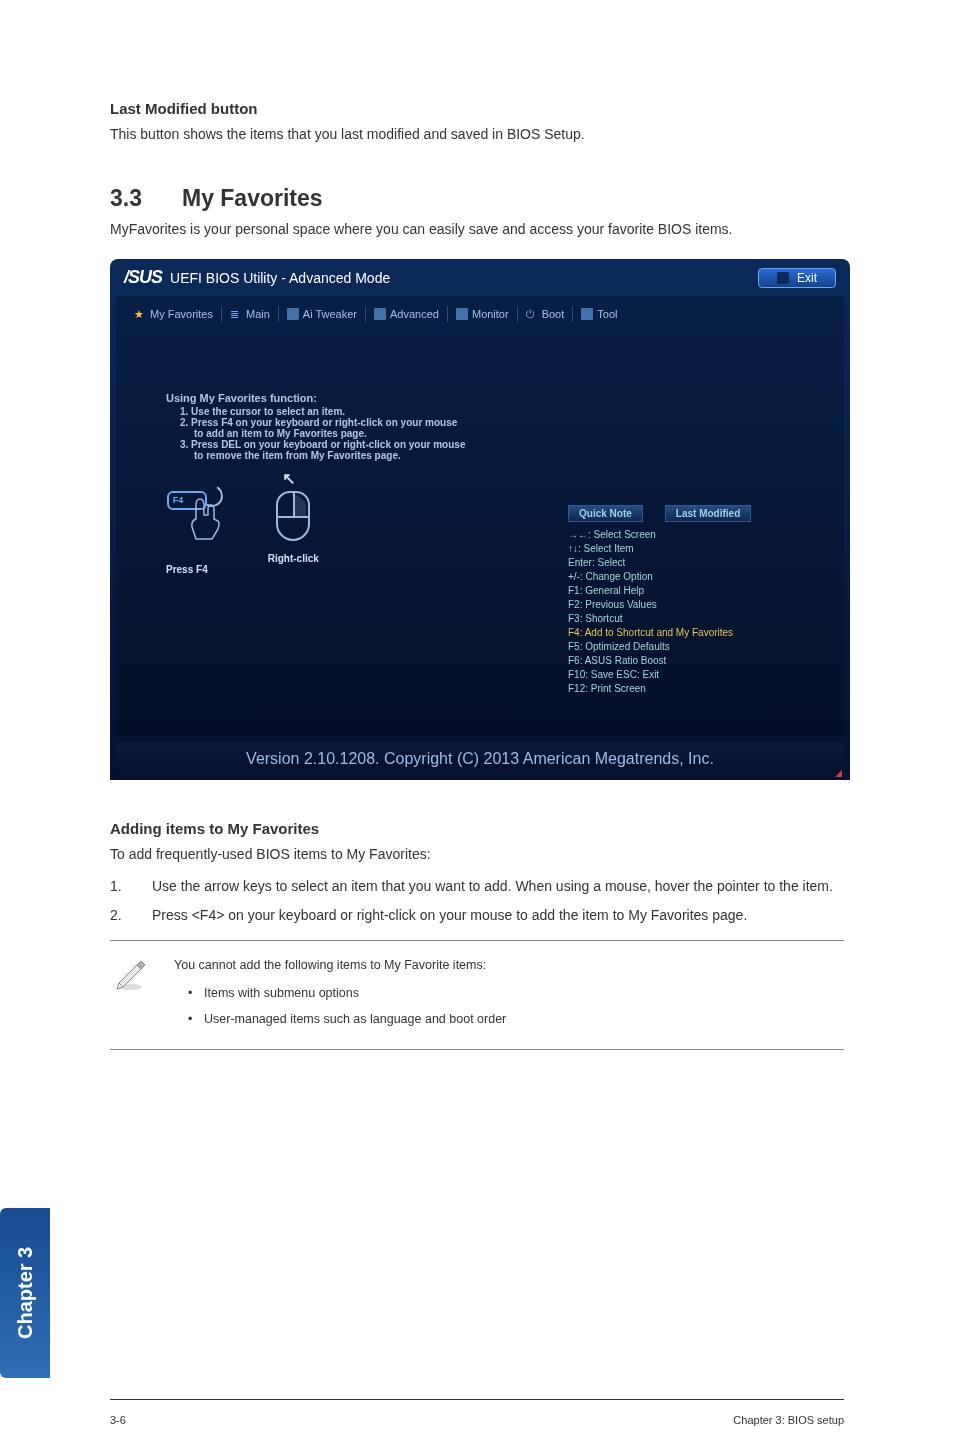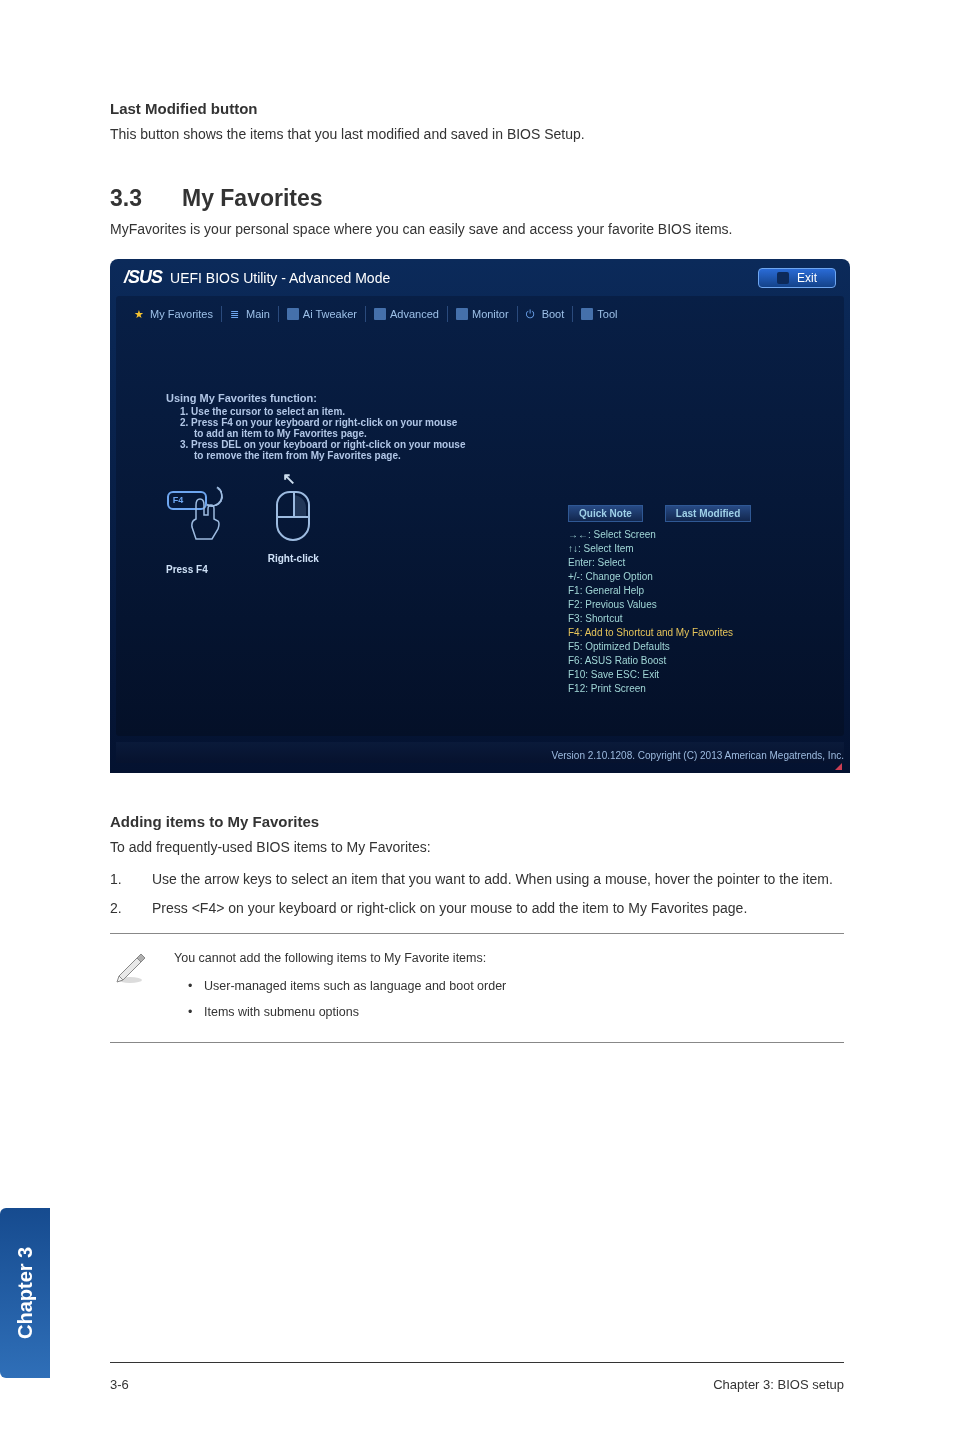--- a/index.html
+++ b/index.html
@@ -58,34 +58,34 @@
     .cursor-arrow { position: absolute; top:-22px; left:6px; color:#cde; font-size:16px; }
     .mouse-rb { position:absolute; top:2px; right:2px; bottom:50%; left:50%; background: rgba(150,180,220,0.2); border-top-right-radius: 16px; }
     .diag-label { font-size: 10px; color: #cfe1f7; }
     .hand-glow { position: relative; }
     .hand-svg { position:absolute; left:24px; top:6px; }
     .quicknote-area { position: absolute; right: 16px; bottom: 40px; width: 260px; font-size: 10px; color: #a0d6d6; }
     .qn-btns { display: flex; gap: 22px; margin-bottom: 6px; }
     .qn-btn { background: linear-gradient(#274a85,#12274e); border: 1px solid #2f5894; color: #9fd0e8; padding: 2px 10px; font-size: 10px; font-weight: bold; }
     .qn-line { line-height: 1.4; }
     .qn-yellow { color: #e6c45a; }
-    .bios-footer { text-align: right; color: #9dbbe0; font-size: 10px; padding: 8px 0 2px 0; background: linear-gradient(#0a1a3a, #06122e); margin: 0 6px; }
+    .bios-footer { text-align: center; color: #9dbbe0; font-size: 16px; padding: 8px 0 2px 0; background: linear-gradient(#0a1a3a, #06122e); margin: 0 6px; }
     .arrcorner { position: absolute; bottom: 3px; right: 8px; width: 0; height: 0; border-left: 7px solid transparent; border-bottom: 7px solid #cc3e53; }
     .sub-heading { font-size: 15px; font-weight: bold; margin-top: 40px; margin-bottom: 8px; }
     .olist { counter-reset: item; }
     .olist-item { display: flex; gap: 24px; margin-bottom: 10px; font-size: 14px; line-height: 1.4; }
     .olist-num { min-width: 18px; }
     .note-box { border-top: 1px solid #888; border-bottom: 1px solid #888; padding: 14px 0 14px 0; margin-top: 14px; display: flex; gap: 24px; }
     .note-icon { flex: 0 0 40px; display: flex; align-items: flex-start; justify-content: center; padding-top: 2px; }
     .note-body { flex: 1; font-size: 12.5px; line-height: 1.6; }
     .note-ul { list-style: none; margin-top: 8px; }
     .note-ul li { padding-left: 30px; position: relative; margin-bottom: 6px; }
     .note-ul li::before { content: "•"; position: absolute; left: 14px; }
     .side-tab { position: absolute; left: 0; bottom: 60px; width: 50px; height: 170px; background: linear-gradient(#2f6fb8, #164b8f); color: white; writing-mode: vertical-rl; transform: rotate(180deg); display: flex; align-items: center; justify-content: center; font-size: 20px; font-weight: bold; border-radius: 0 6px 6px 0; }
-    .page-footer { position: absolute; bottom: 46px; left: 110px; right: 110px; border-top: 1px solid #333; display: flex; justify-content: space-between; align-items: center; padding-top: 14px; font-size: 13px; }
+    .page-footer { position: absolute; bottom: 12px; left: 110px; right: 110px; border-top: 1px solid #333; display: flex; justify-content: space-between; align-items: center; padding-top: 14px; font-size: 11px; }
   </style>
 </head>
 <body>
 
 <div class="content">
   <div class="section-heading">Last Modified button</div>
   <div class="body-text">This button shows the items that you last modified and saved in BIOS Setup.</div>
 
   <div class="heading-row">
     <span class="hnum">3.3</span>
@@ -209,22 +209,22 @@
       <svg width="34" height="34" viewBox="0 0 34 34">
         <ellipse cx="17" cy="30" rx="12" ry="3" fill="#dcdcdc"></ellipse>
         <path d="M6 26 L24 8 L28 12 L10 30 Z" fill="#e8e8e8" stroke="#888"></path>
         <path d="M24 8 L28 4 L32 8 L28 12 Z" fill="#b0b0b0" stroke="#888"></path>
         <path d="M6 26 L4 32 L10 30 Z" fill="#f5f5f5" stroke="#888"></path>
       </svg>
     </div>
     <div class="note-body">
       <div>You cannot add the following items to My Favorite items:</div>
       <ul class="note-ul">
+        <li>Items with submenu options</li>
         <li>User-managed items such as language and boot order</li>
-        <li>Items with submenu options</li>
       </ul>
     </div>
   </div>
 </div>
 
 <div class="side-tab">Chapter 3</div>
 
 <div class="page-footer">
   <span>3-6</span>
   <span>Chapter 3: BIOS setup</span>

